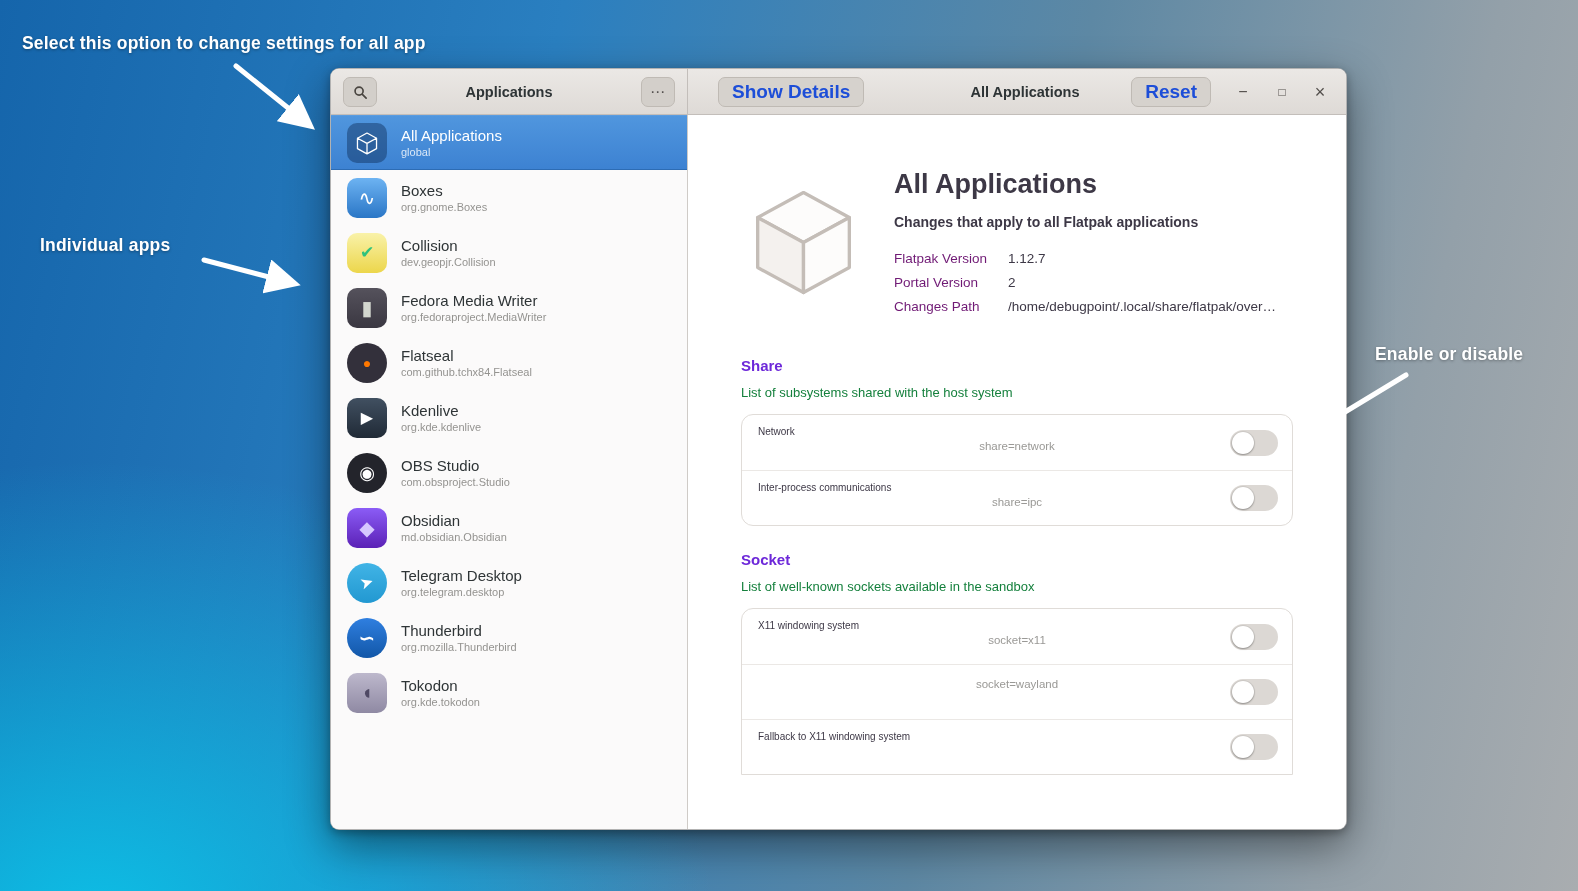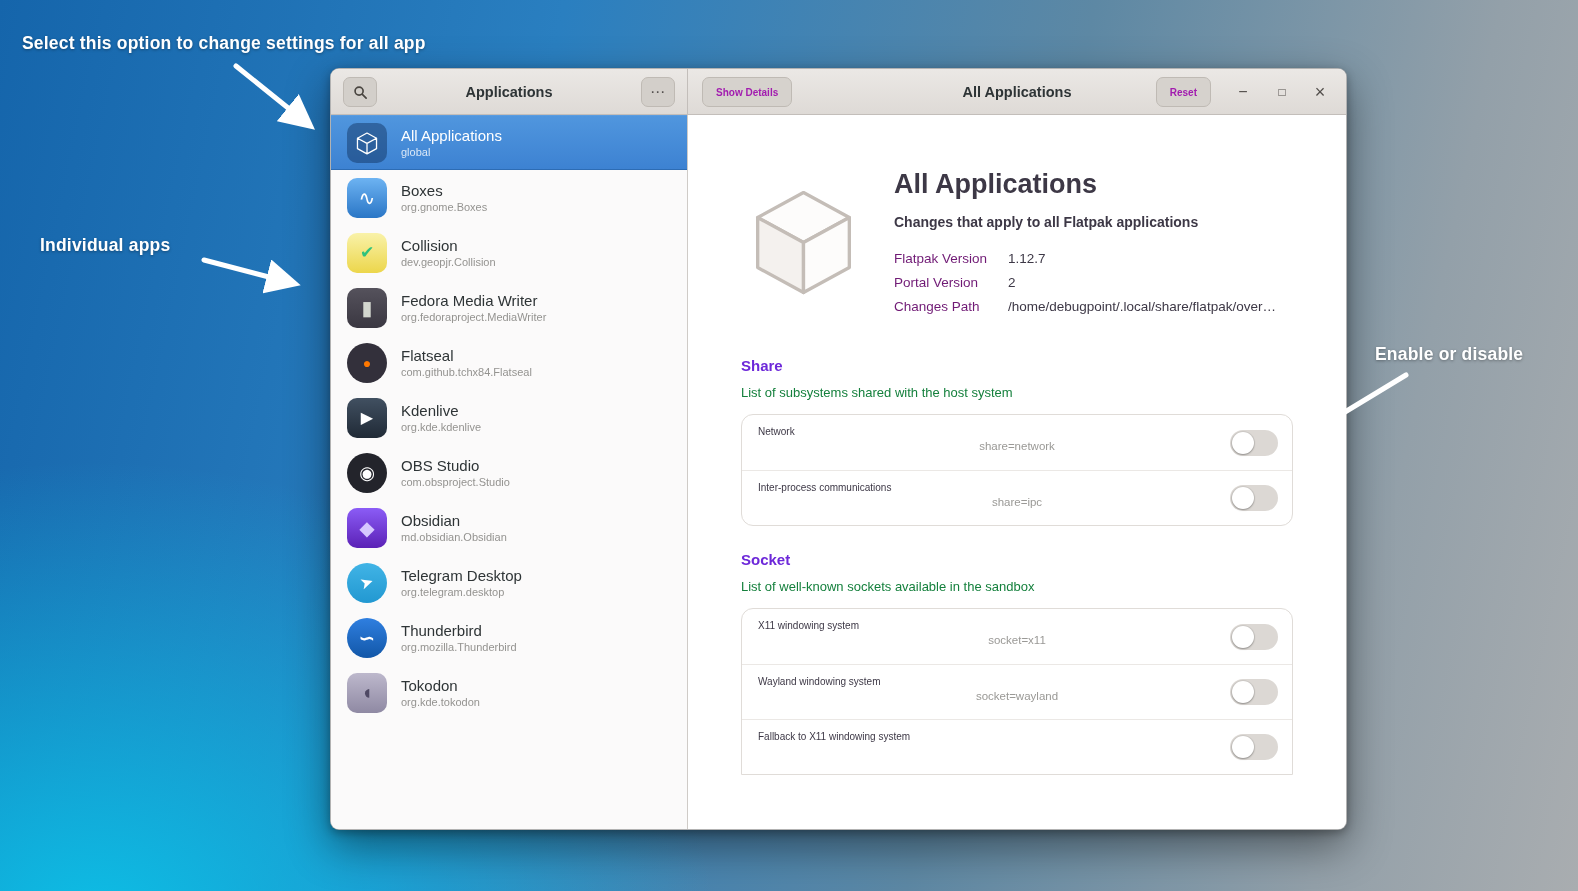--- a/index.html
+++ b/index.html
@@ -25,29 +25,29 @@
   
   .window {
     position:absolute; left:330px; top:68px; width:1017px; height:762px;
     background:#ffffff; border-radius:9px; overflow:hidden; z-index:5;
     border:1px solid rgba(0,0,0,.3);
     box-shadow:0 16px 44px rgba(0,0,0,.45), 0 3px 10px rgba(0,0,0,.3);
   }
 
   
   .titlebar { position:absolute; left:0; top:0; right:0; height:46px; display:flex;
-    background:linear-gradient(180deg,#ebe8e5,#dedad6); border-bottom:1px solid #c3beba; }
+    background:linear-gradient(180deg,#ebe8e5,#dedad6); border-bottom:1px solid #c3beba;gap:16px; }
   .tb-left { position:relative; width:357px; height:100%; border-right:1px solid #c3beba; }
   .tb-right { position:relative; flex:1; height:100%; }
   .tb-title { position:absolute; left:0; right:0; top:0; height:100%; display:flex;
     align-items:center; justify-content:center; font-weight:bold; font-size:14.5px; color:#2e3436; }
   .hbtn { position:absolute; top:8px; height:30px; min-width:34px; display:flex; align-items:center;
     justify-content:center; background:#d3cfca; border:1px solid #bfbab4; border-radius:7px;
     color:#555150; cursor:pointer; }
-  .hbtn.text { padding:8px 13px; font-size:10px; color:#a21caf; font-weight:bold; background:#d6d2cd; }
+  .hbtn.text { padding:8px 13px; font-size:19px; color:#1d4ed8; font-weight:bold; background:#d6d2cd; }
   #search-btn { left:12px; }
   #menu-btn { right:12px; width:34px; font-size:15px; letter-spacing:1px; }
   #show-details-btn { left:14px; }
   #reset-btn { right:135px; }
   .winctl { position:absolute; top:8px; width:30px; height:30px; display:flex; align-items:center;
     justify-content:center; font-size:16px; color:#524e4b; border-radius:50%; cursor:pointer; }
   #min-btn { right:88px; }
   #max-btn { right:49px; font-size:12px; }
   #close-btn { right:11px; font-size:18px; }
 
@@ -322,21 +322,20 @@
 
     <div class="card" id="card-socket">
       <div class="perm-row">
         <div class="perm-name">X11 windowing system</div>
         <div class="perm-detail">socket=x11</div>
         <div class="toggle">
             <div class="knob"></div>
           </div>
       </div>
       <div class="perm-row">
-        <div class="perm-name">Wayland windowing system</div>
         <div class="perm-detail">socket=wayland</div>
         <div class="toggle">
             <div class="knob"></div>
           </div>
       </div>
       <div class="perm-row">
         <div class="perm-name">Fallback to X11 windowing system</div>
         <div class="toggle">
             <div class="knob"></div>
           </div>

